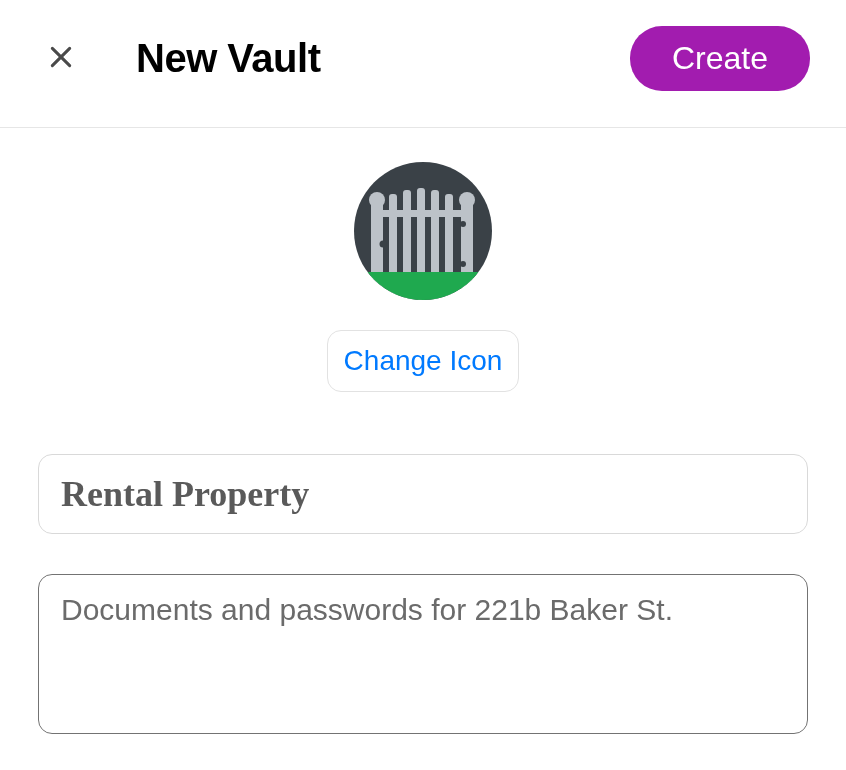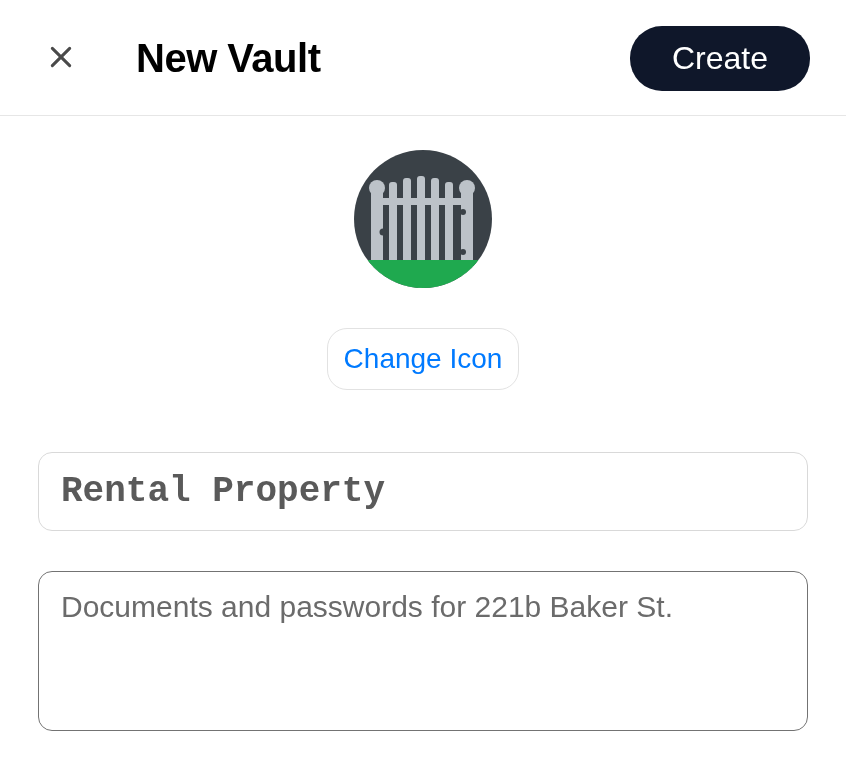--- a/index.html
+++ b/index.html
@@ -11,21 +11,21 @@
       font-family: -apple-system, BlinkMacSystemFont, "Segoe UI", Helvetica, Arial, sans-serif;
       background: #ffffff;
       width: 846px;
       height: 770px;
       overflow: hidden;
       border-radius: 24px;
     }
     .header {
       display: flex;
       align-items: center;
-      padding: 26px 36px 24px 48px;
+      padding: 26px 36px 36px 48px;
       border-bottom: 1px solid #e6e6e6;
       position: relative;
     }
     .close-btn {
       background: none;
       border: none;
       cursor: pointer;
       padding: 0;
       display: flex;
       align-items: center;
@@ -37,21 +37,21 @@
       height: 26px;
     }
     .title {
       font-size: 40px;
       font-weight: 700;
       color: #000000;
       letter-spacing: -0.5px;
     }
     .create-btn {
       margin-left: auto;
-      background: #0f172a;
+      background: #a21caf;
       color: #ffffff;
       border: none;
       border-radius: 32px;
       font-size: 32px;
       font-weight: 400;
       padding: 14px 42px;
       cursor: pointer;
     }
     .content {
       padding: 34px 38px;
@@ -75,43 +75,43 @@
       height: 28px;
       background: #1fa94f;
     }
     .icon-gate {
       position: absolute;
       left: 50%;
       transform: translateX(-50%);
       bottom: 0;
     }
     .change-icon-btn {
-      margin-top: 40px;
+      margin-top: 30px;
       background: #ffffff;
       border: 1px solid #e2e2e2;
-      border-radius: 20px;
+      border-radius: 14px;
       color: #007aff;
       font-size: 28px;
       font-weight: 400;
       padding: 14px 16px;
       cursor: pointer;
     }
     .form-area {
       width: 100%;
       margin-top: 62px;
     }
     .name-input {
       width: 100%;
       border: 1px solid #d9d9d9;
       border-radius: 14px;
       font-size: 36px;
       font-weight: 600;
       color: #000000;
       padding: 18px 22px;
-      font-family: Liberation Mono, monospace;
+      font-family: Liberation Serif, serif;
       outline: none;
     }
     .name-input::placeholder {
       color: #5a5a5a;
       font-weight: 600;
     }
     .desc-input {
       width: 100%;
       margin-top: 40px;
       border: 1px solid #737373;

